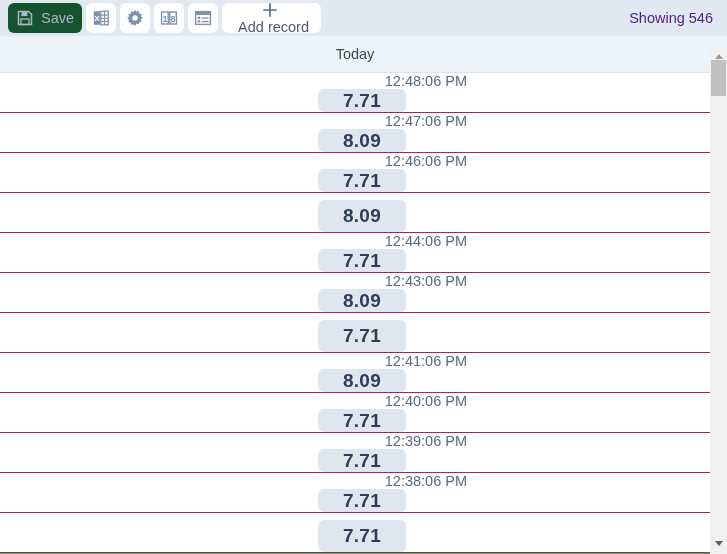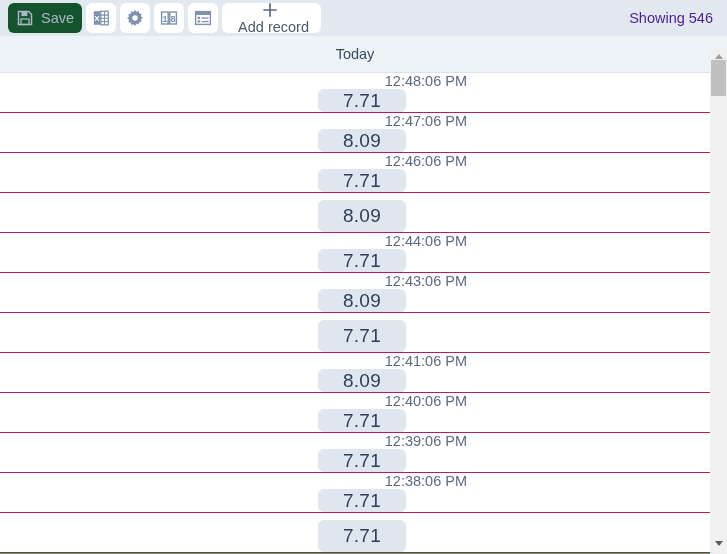--- a/index.html
+++ b/index.html
@@ -126,21 +126,21 @@
     box-sizing: border-box;
     white-space: nowrap;
   }
   .row-spacer {
     flex: 1 1 auto;
   }
   .row-value {
     background: #dfe6f0;
     color: #2f3e56;
     font-size: 19px;
-    font-weight: normal;
+    font-weight: bold;
     border-radius: 6px;
     width: 88px;
     height: 32px;
     display: flex;
     align-items: center;
     justify-content: center;
     box-sizing: border-box;
     letter-spacing: 0.3px;
   }
 

